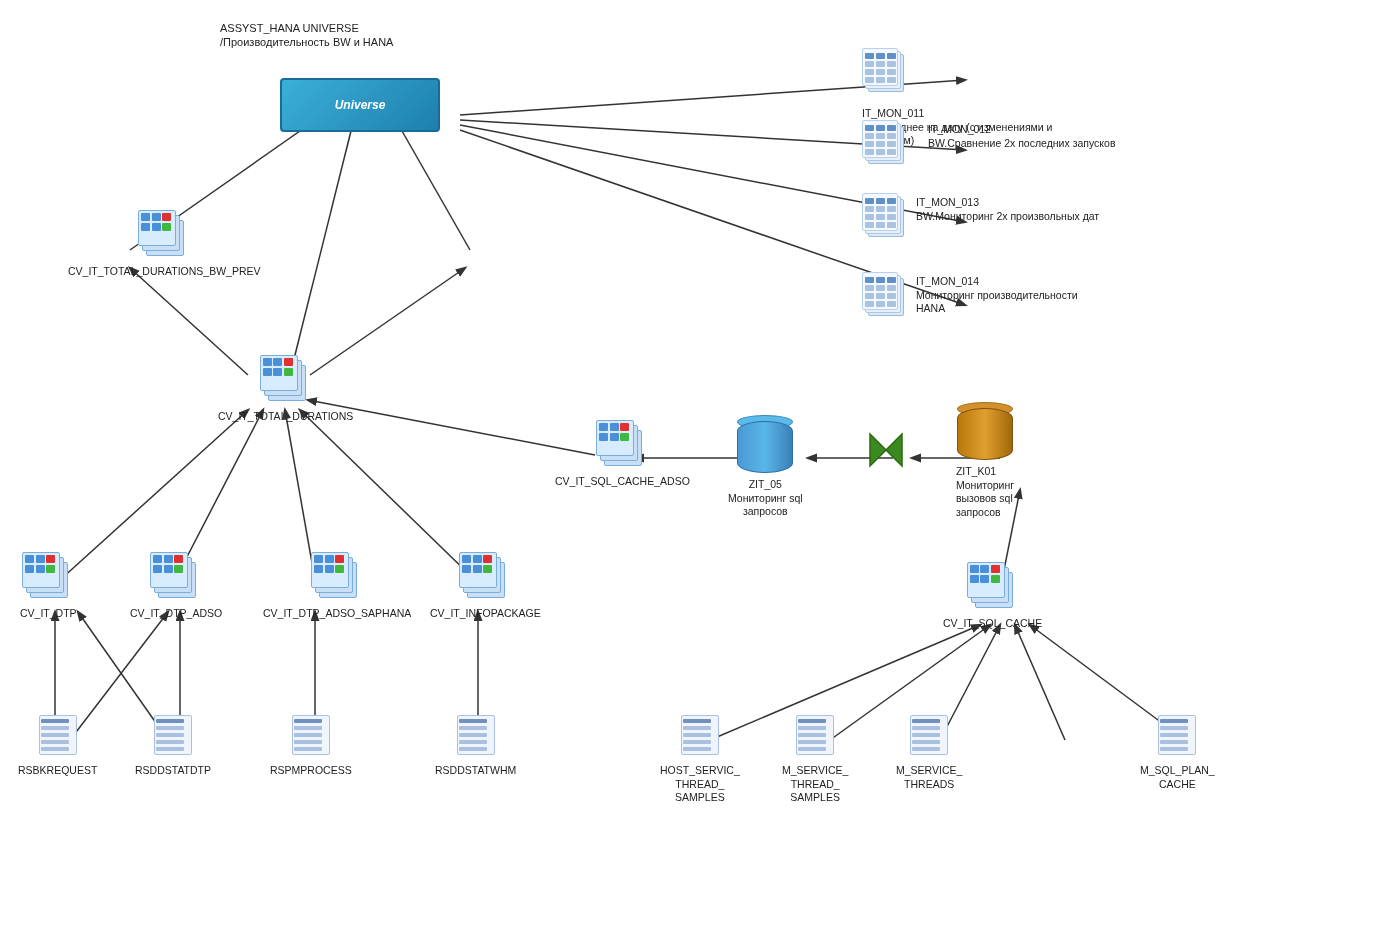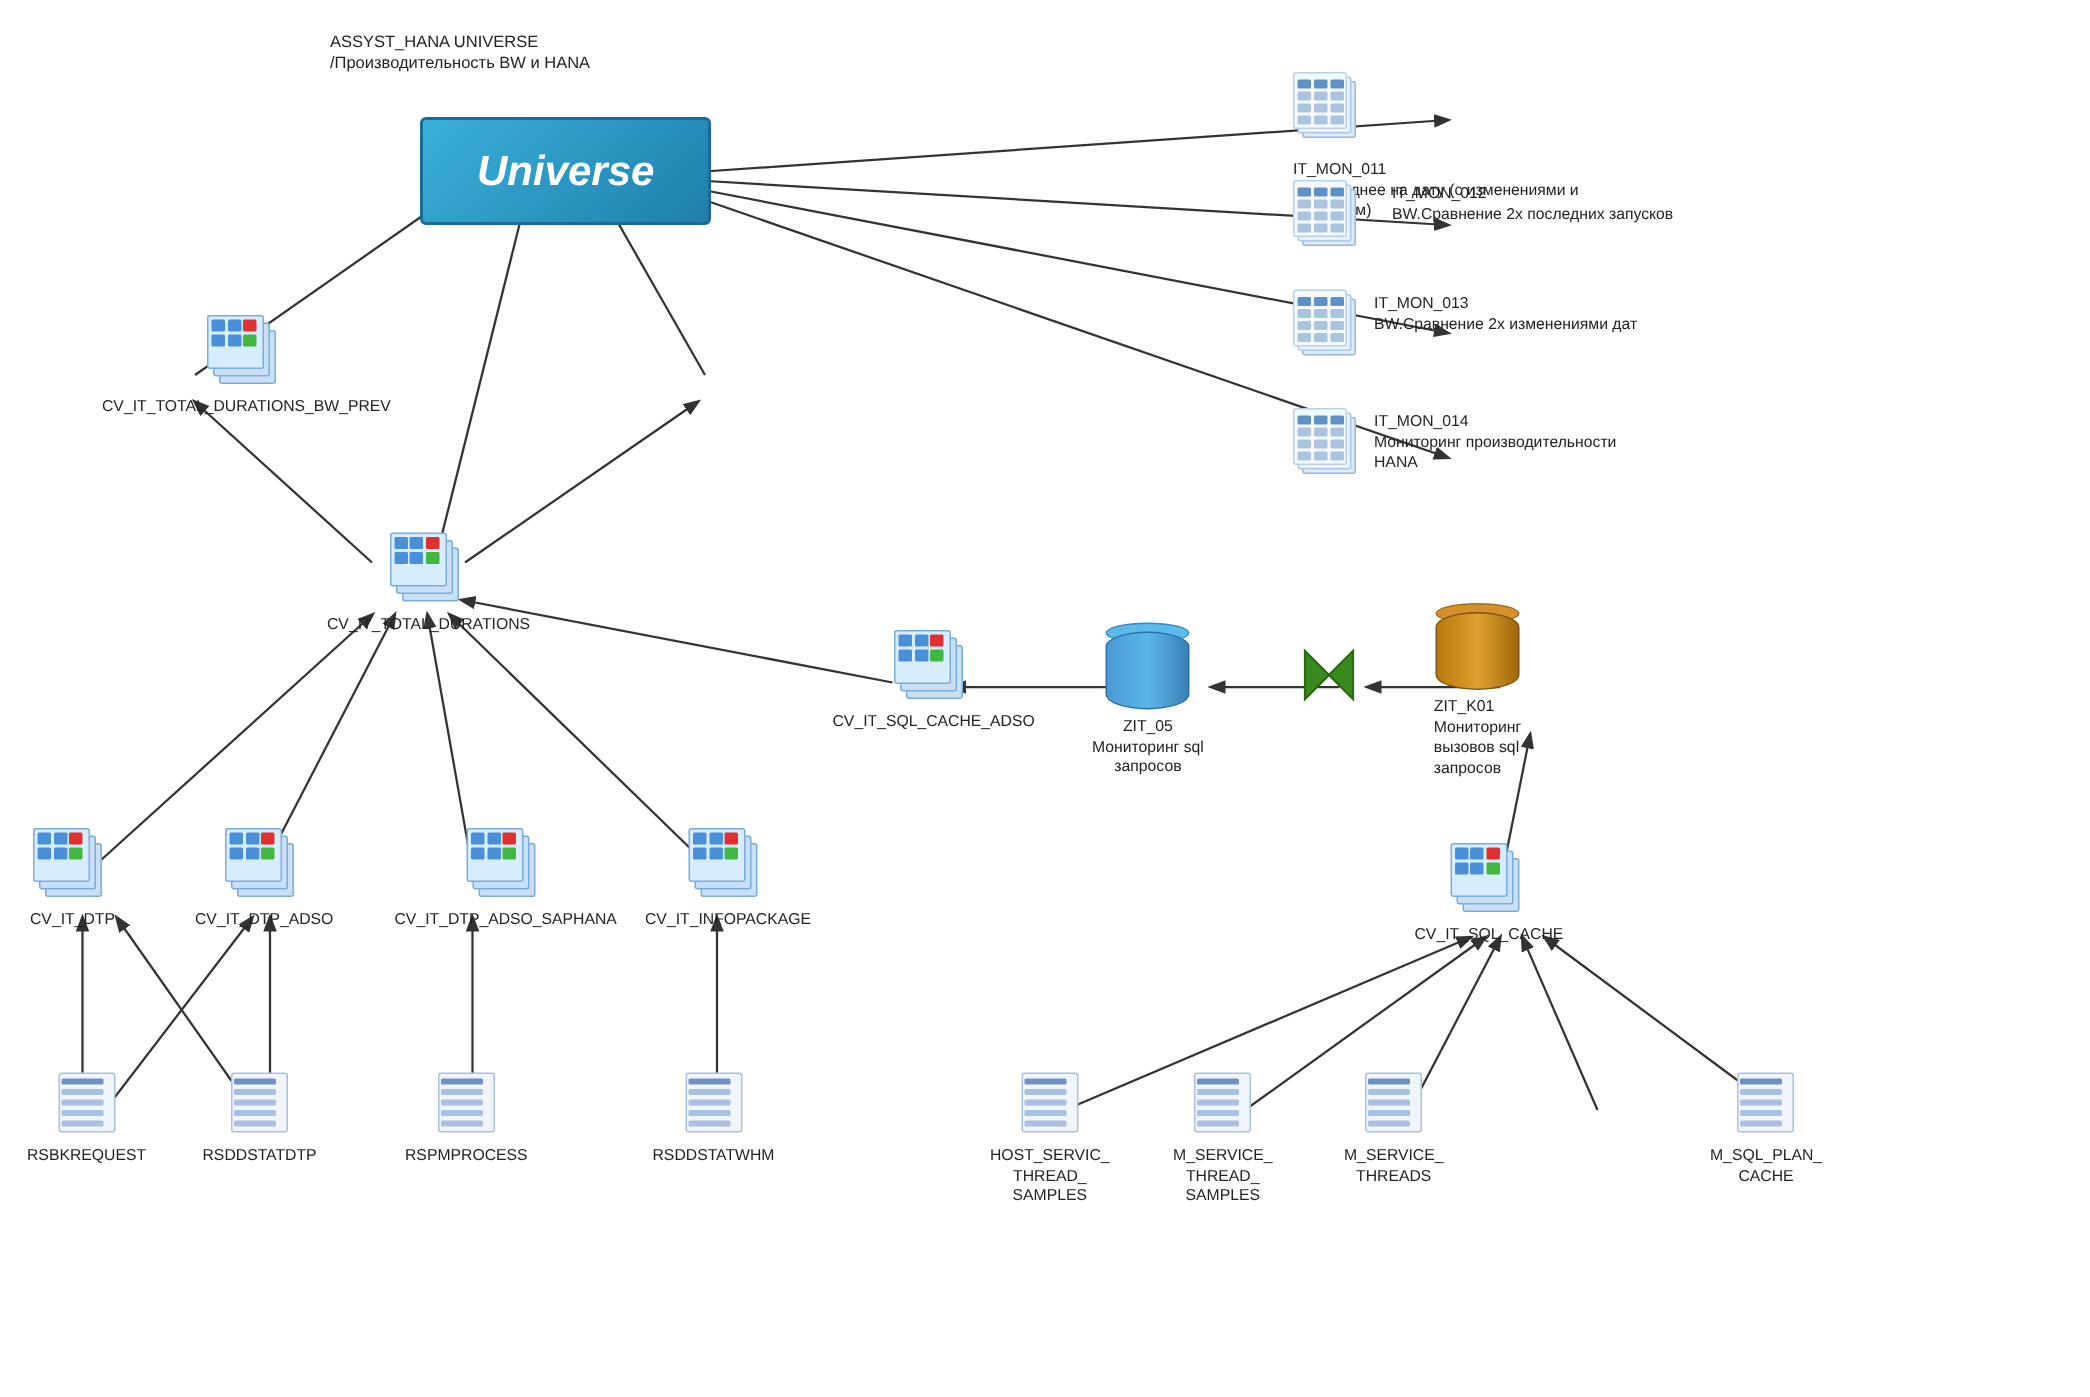--- a/index.html
+++ b/index.html
@@ -37,21 +37,21 @@
       color: #222;
       margin-top: 3px;
       white-space: pre-line;
       text-align: center;
       line-height: 1.3;
     }
     
     .universe-box {
       background: linear-gradient(135deg, #3ab0d8 0%, #1e7fad 100%);
       color: white;
-      font-size: 28px;
+      font-size: 12px;
       font-weight: bold;
       font-style: italic;
       padding: 18px 36px;
       border: 2px solid #1a6a9a;
       border-radius: 4px;
       min-width: 160px;
       text-align: center;
     }
     
     .tbl-icon {
@@ -553,21 +553,21 @@
             <div class="rp-cell"></div>
           </div>
         <div class="rp-row">
             <div class="rp-cell"></div>
             <div class="rp-cell"></div>
             <div class="rp-cell"></div>
           </div>
       </div>
     </div>
     <div class="node-label" style="text-align:left; max-width:200px;">IT_MON_013
-BW.Сравнение 2х изменениями дат</div>
+BW.Мониторинг 2х произвольных дат</div>
   </div>
 
   <div class="node" style="left:862px; top:272px; flex-direction:row; align-items:flex-start; gap:8px;">
     <div class="report-icon">
       <div class="rp-shadow"></div>
       <div class="rp-shadow2"></div>
       <div class="rp-main"></div>
       <div class="rp-grid">
         <div class="rp-row">
             <div class="rp-cell hdr"></div>

